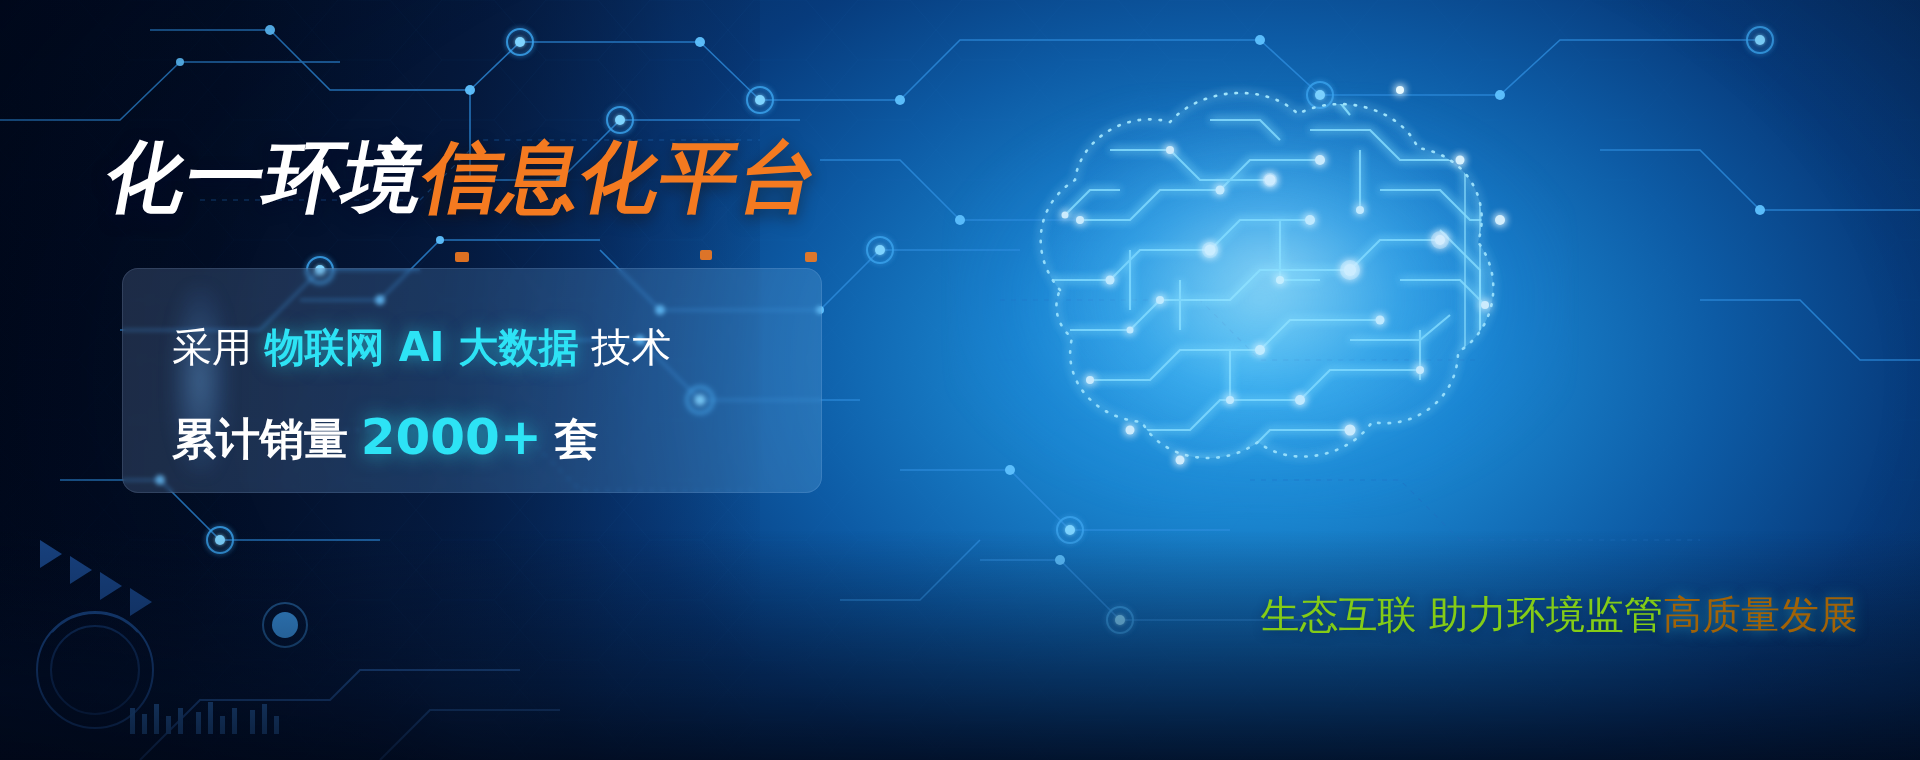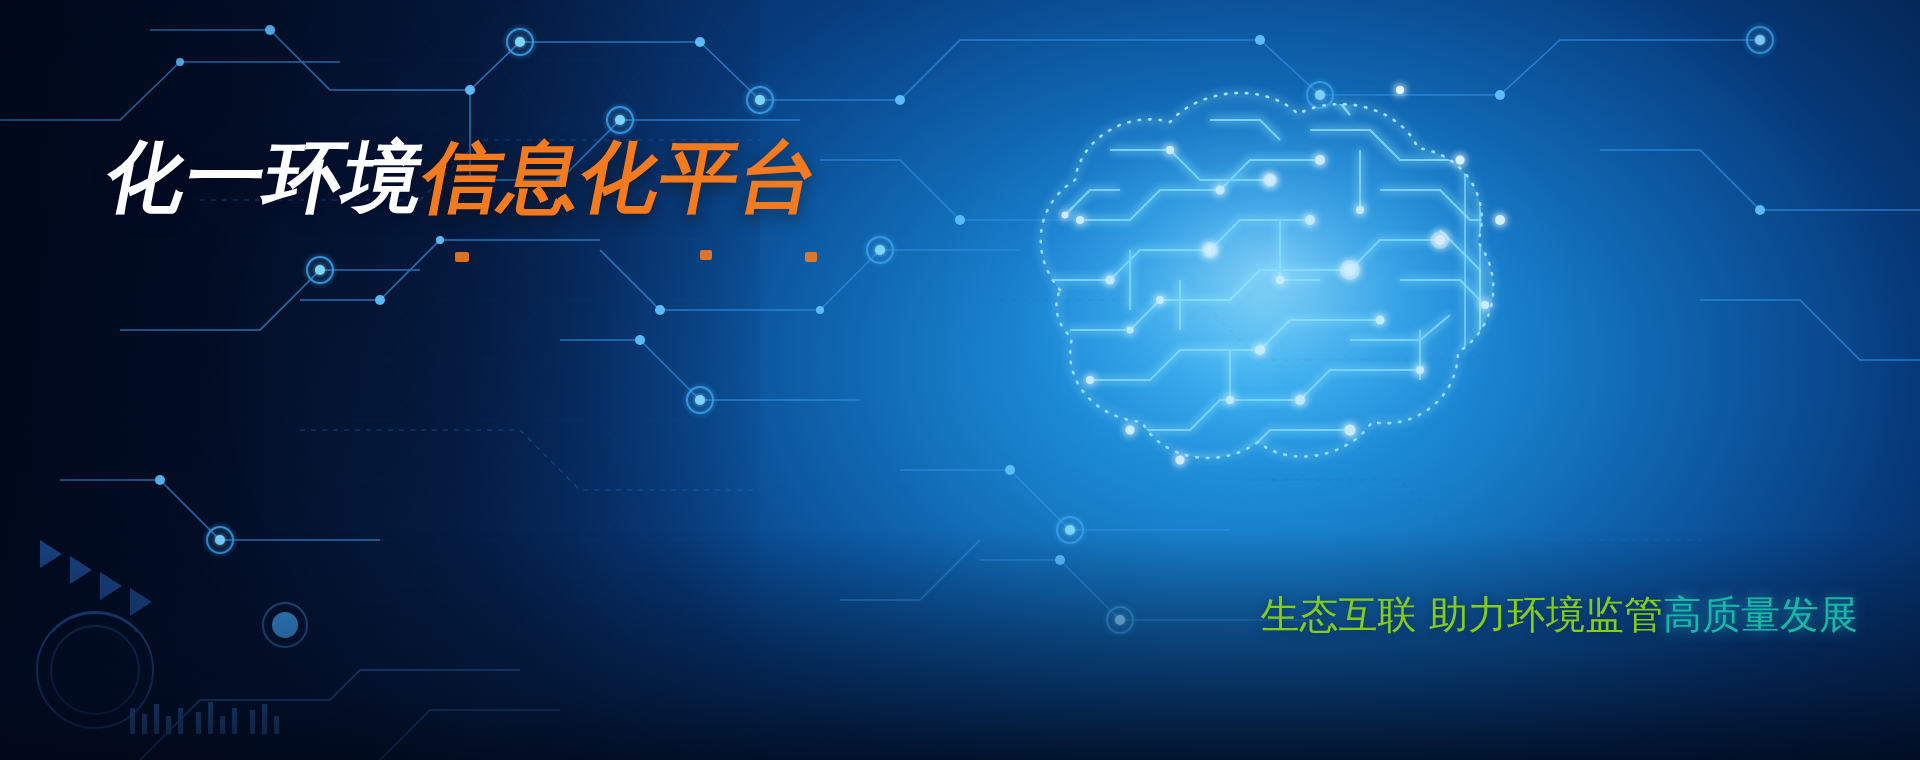--- a/index.html
+++ b/index.html
@@ -75,21 +75,21 @@
   .c-txt{color:#2DE3F5;font-weight:700;text-shadow:0 0 18px rgba(45,227,245,.55);}
   .c-big{color:#2DE3F5;font-weight:700;font-size:50px;text-shadow:0 0 20px rgba(45,227,245,.6);}
   .w-big{color:#ffffff;font-weight:700;font-size:44px;}
   
   .tagline{
     position:absolute;right:62px;top:588px;
     font-size:39px;white-space:nowrap;
     font-family:"DejaVu Sans","Liberation Sans",sans-serif;
   }
   .tagline .tg-w{color:#84cc16;text-shadow:0 2px 10px rgba(0,30,70,.6);}
-  .tagline .tg-c{color:#14b8a6;text-shadow:0 0 14px rgba(62,227,242,.5);}
+  .tagline .tg-c{color:#a16207;text-shadow:0 0 14px rgba(62,227,242,.5);}
   
   .decor{position:absolute;left:0;bottom:0;width:760px;height:250px;}
 </style>
 </head>
 <body>
 
 <div id="stage">
 
   <div class="bg-base"></div>
   <div class="bg-diagglow"></div>
@@ -355,18 +355,30 @@
     </g>
     <circle cx="285" cy="115" r="13" fill="#3d9ae8" opacity=".95"></circle>
     <circle cx="285" cy="115" r="22" fill="none" stroke="#3d9ae8" stroke-width="2" opacity=".5"></circle>
   </svg>
   <div class="bg-botfade"></div>
 
   <div class="title">
     <span class="t-w">化一环境</span><span class="t-o">信息化平台</span>
   </div>
 
+  <div class="panel">
+    <div class="panel-line line1">
+      <span class="w-txt">采用</span>
+      <span class="c-txt">物联网 AI 大数据</span>
+      <span class="w-txt">技术</span>
+    </div>
+    <div class="panel-line line2">
+      <span class="w-big">累计销量</span>
+      <span class="c-big">2000+</span>
+      <span class="w-big">套</span>
+    </div>
+  </div>
 
   <div class="tagline">
     <span class="tg-w">生态互联 助力环境监管</span><span class="tg-c">高质量发展</span>
   </div>
 
 </div>
 
 </body></html>

